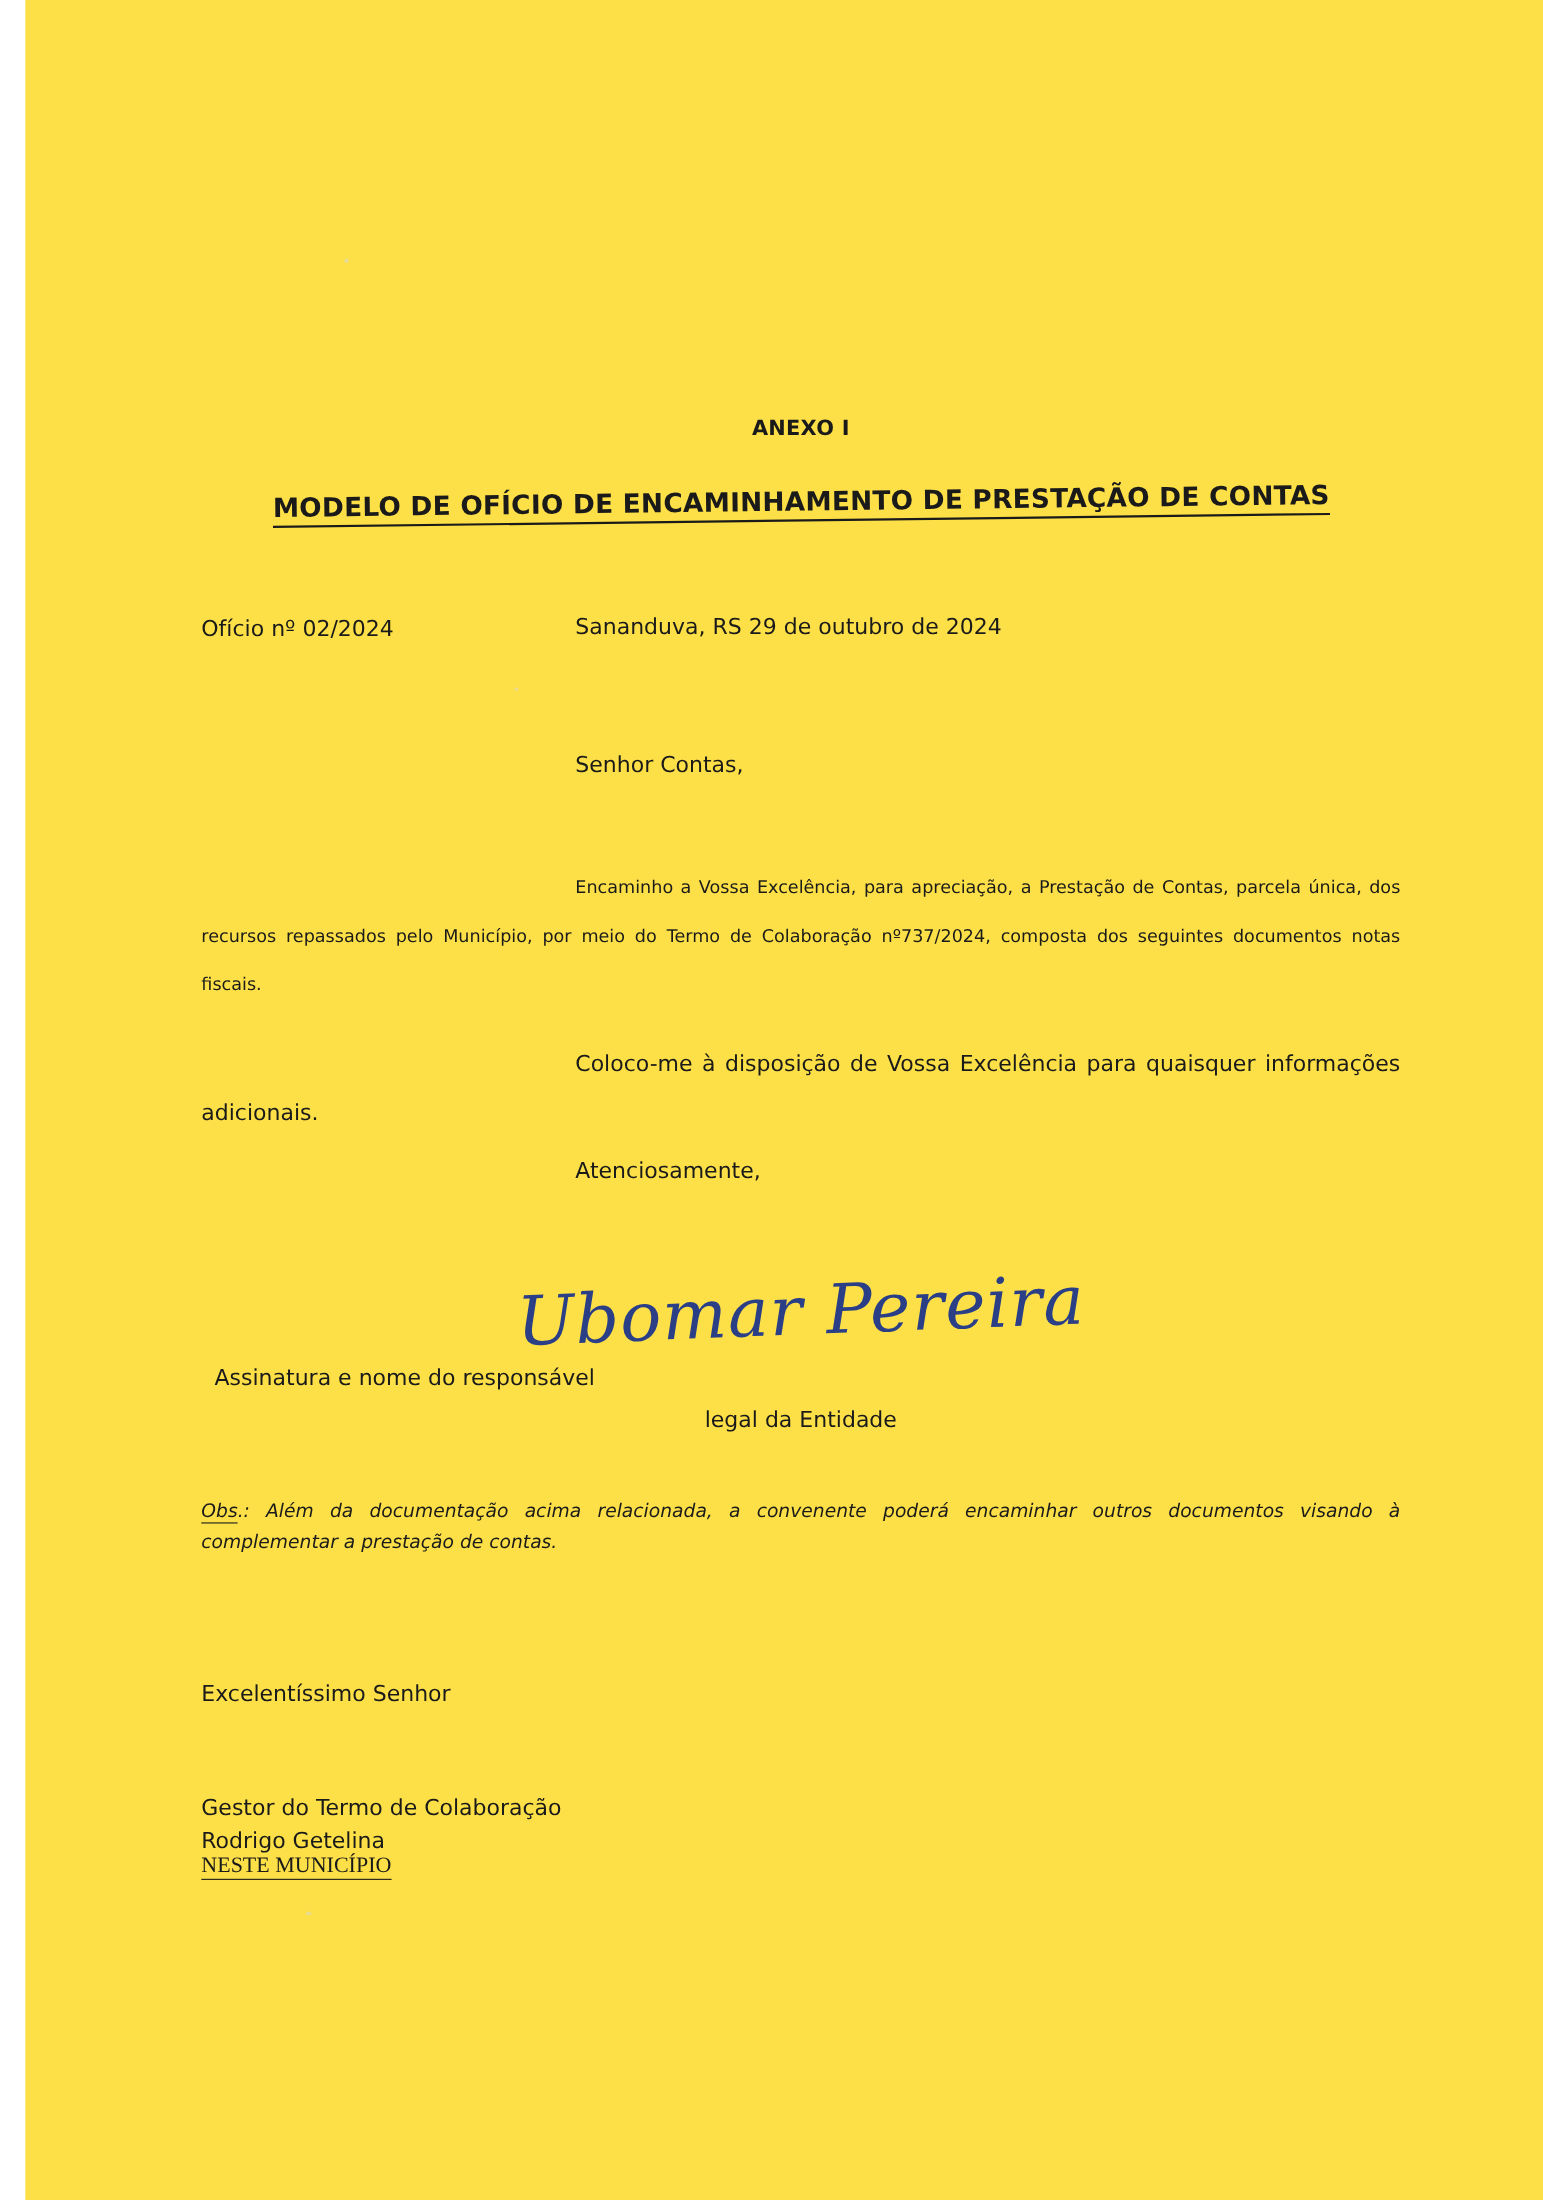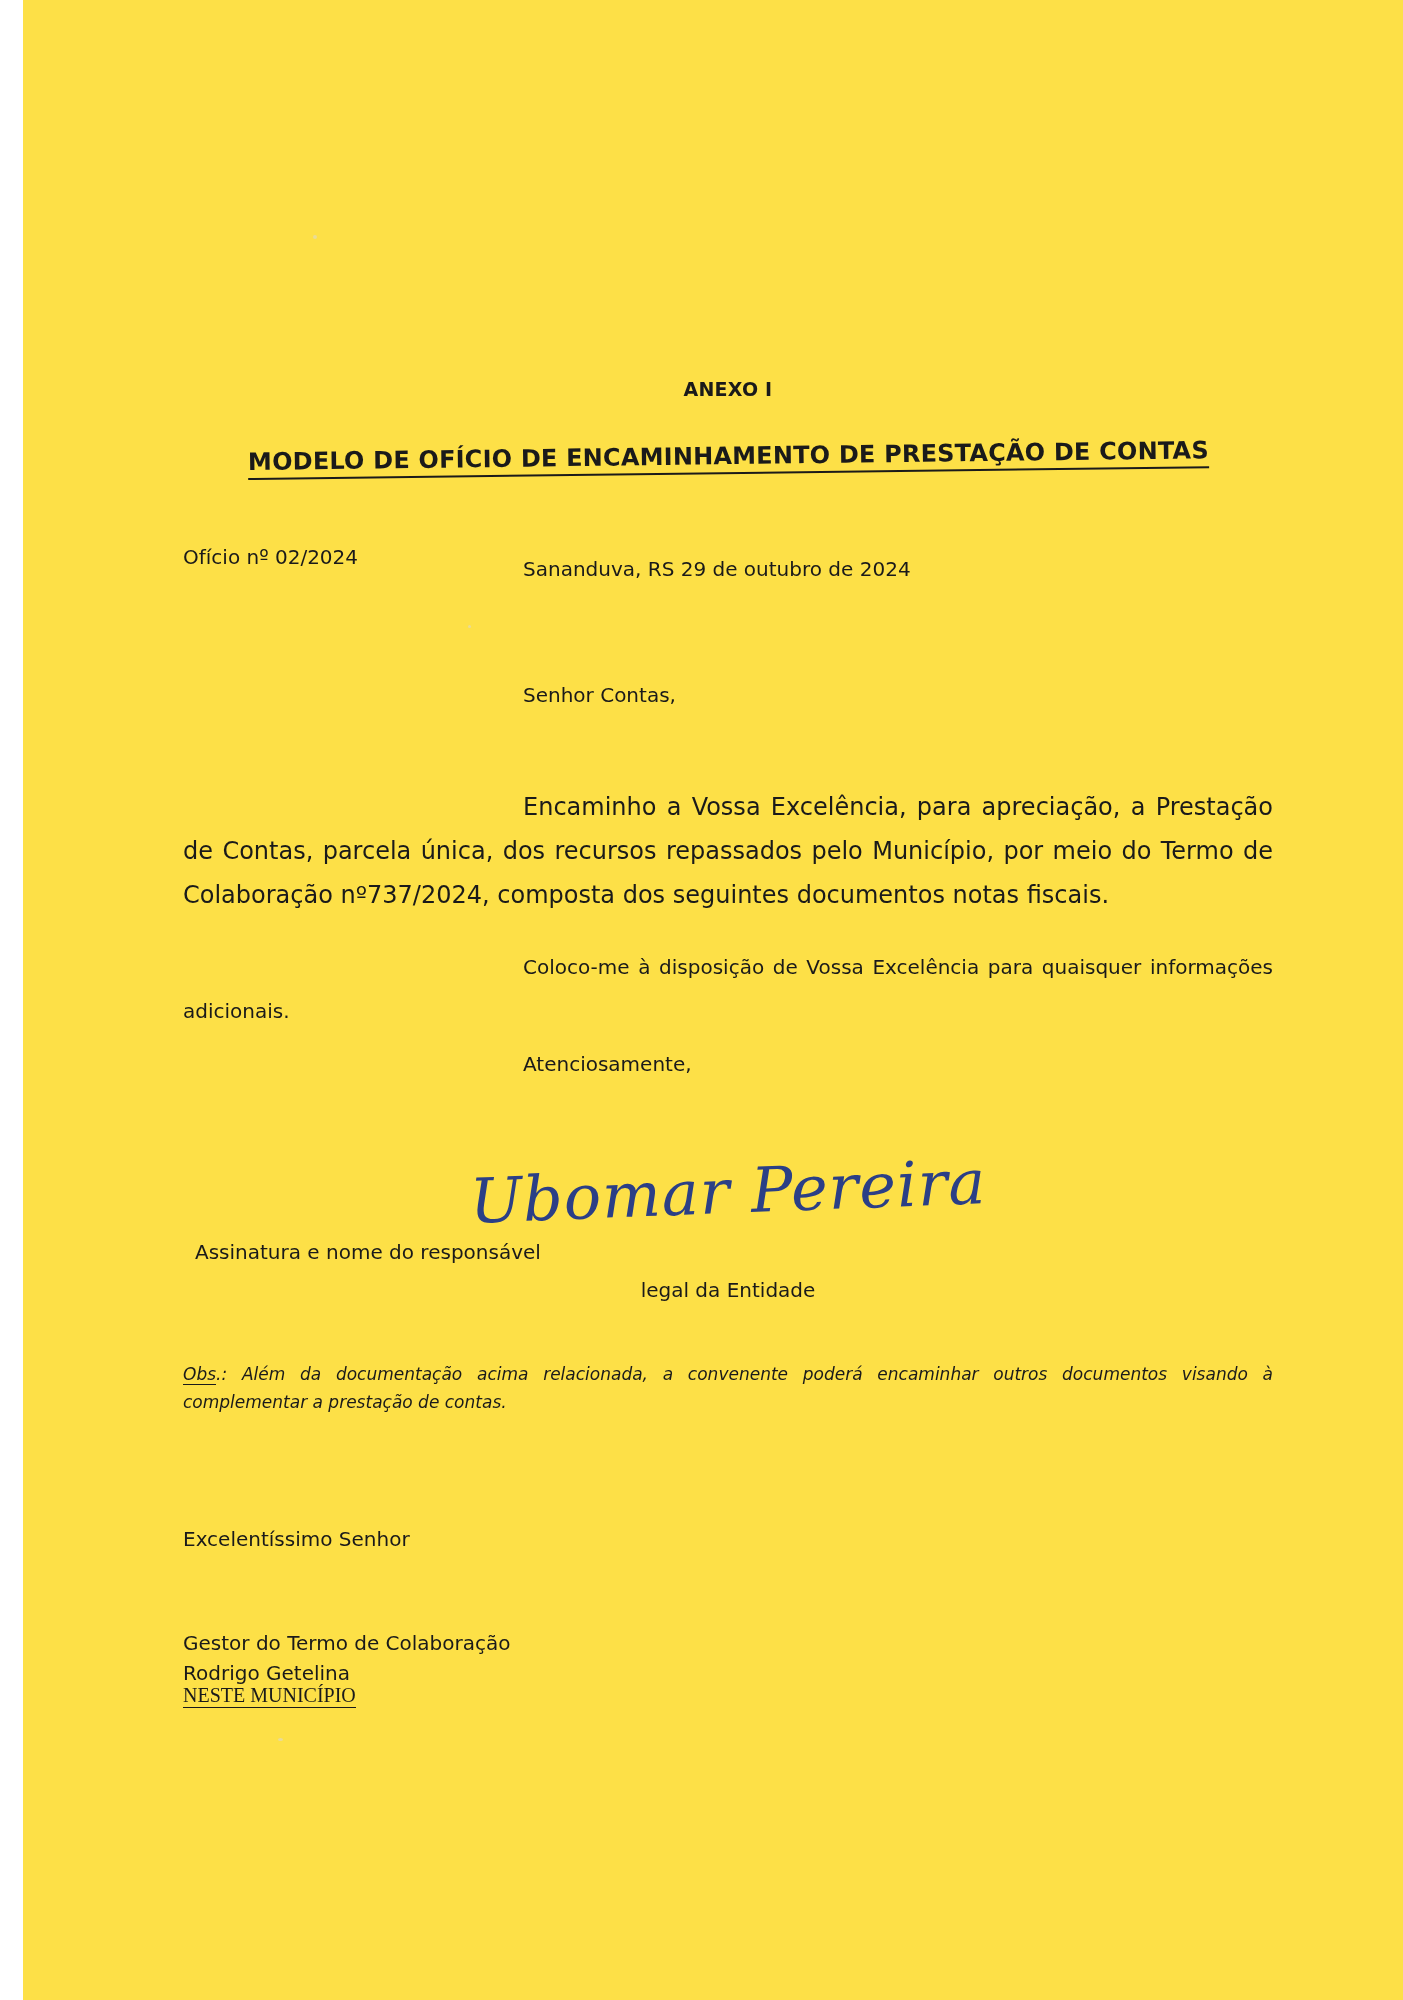--- a/index.html
+++ b/index.html
@@ -58,41 +58,41 @@
   .oficio-row {
     position: absolute;
     top: 545px;
     left: 0;
     width: 1090px;
     font-size: 20px;
   }
   .oficio-num {
     position: absolute;
     left: 0;
-    top: 0;
+    top: 14px;
   }
   .oficio-place {
     position: absolute;
     left: 340px;
     top: 12px;
   }
 
   
   .salutation {
     position: absolute;
     top: 683px;
     left: 340px;
     font-size: 20px;
   }
   .para1 {
     position: absolute;
     top: 785px;
     left: 0;
     width: 1090px;
-    font-size: 24px;
+    font-size: 16px;
     line-height: 44px;
     text-align: justify;
     text-indent: 340px;
   }
   .para2 {
     position: absolute;
     top: 945px;
     left: 0;
     width: 1090px;
     font-size: 20px;

